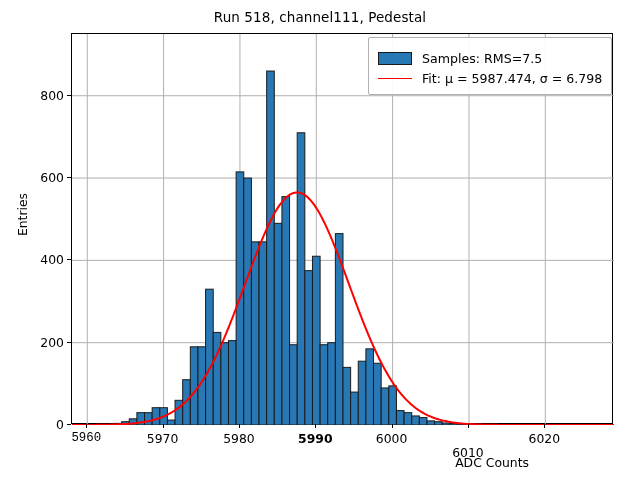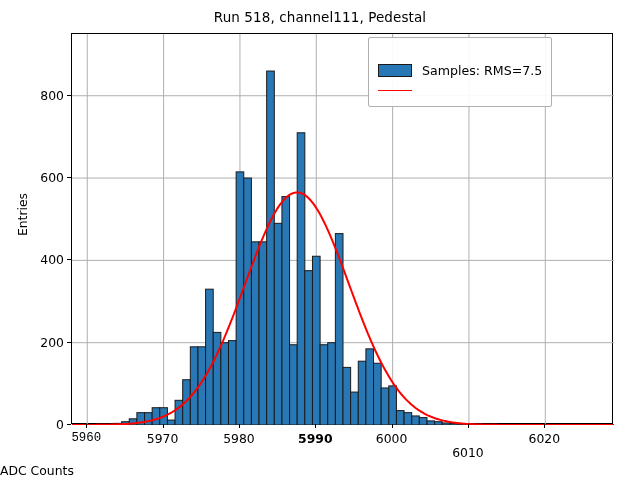--- a/index.html
+++ b/index.html
@@ -27,35 +27,35 @@
     position:absolute;transform:translateX(-50%);
     font-size:12.4px;color:#000;white-space:nowrap;
   }
   .ytick{
     position:absolute;transform:translateY(-50%);
     font-size:12.4px;color:#000;white-space:nowrap;text-align:right;
   }
   .tickmark{position:absolute;background:#000;}
 
   #xlabel{
-    position:absolute;left:0;top:455px;width:529px;text-align:left;
-    font-size:12.4px;color:#000;margin-top:8px;
+    position:absolute;left:0;top:455px;width:529px;text-align:right;
+    font-size:12.4px;color:#000;
   }
   #ylabel{
     position:absolute;left:-38px;top:207px;width:120px;text-align:center;
     font-size:12.4px;color:#000;
     transform:rotate(-90deg);transform-origin:50% 50%;
   }
 
   
   #legend{
     position:absolute;left:368px;top:37px;
     box-sizing:border-box;
     border:0.9px solid #b0b0b0;background:rgba(255,255,255,0.92);
-    border-radius:2px;padding:22px 9px 6px 8px;
+    border-radius:2px;padding:10px 9px 6px 8px;
   }
   .legend-row{display:flex;align-items:center;height:20px;}
   .legend-key{width:36px;height:14px;margin-right:9px;flex:0 0 36px;
               display:flex;align-items:center;justify-content:center;}
   .swatch-patch{width:34px;height:13px;background:#2878b5;
                 border:1.1px solid #1a1a1a;box-sizing:border-box;}
   .swatch-line{width:34px;height:0;border-top:1.8px solid #ff0000;}
   .legend-text{font-size:12.6px;color:#000;white-space:nowrap;}
 </style>
 </head>
@@ -179,16 +179,17 @@
     <div class="legend-row">
       <span class="legend-key">
         <span class="swatch-patch"></span>
       </span>
       <span class="legend-text">Samples: RMS=7.5</span>
     </div>
     <div class="legend-row">
       <span class="legend-key">
         <span class="swatch-line"></span>
       </span>
+      <span class="legend-text">Fit: μ = 5987.474, σ = 6.798</span>
     </div>
   </div>
 
 </div>
 
 </body></html>

